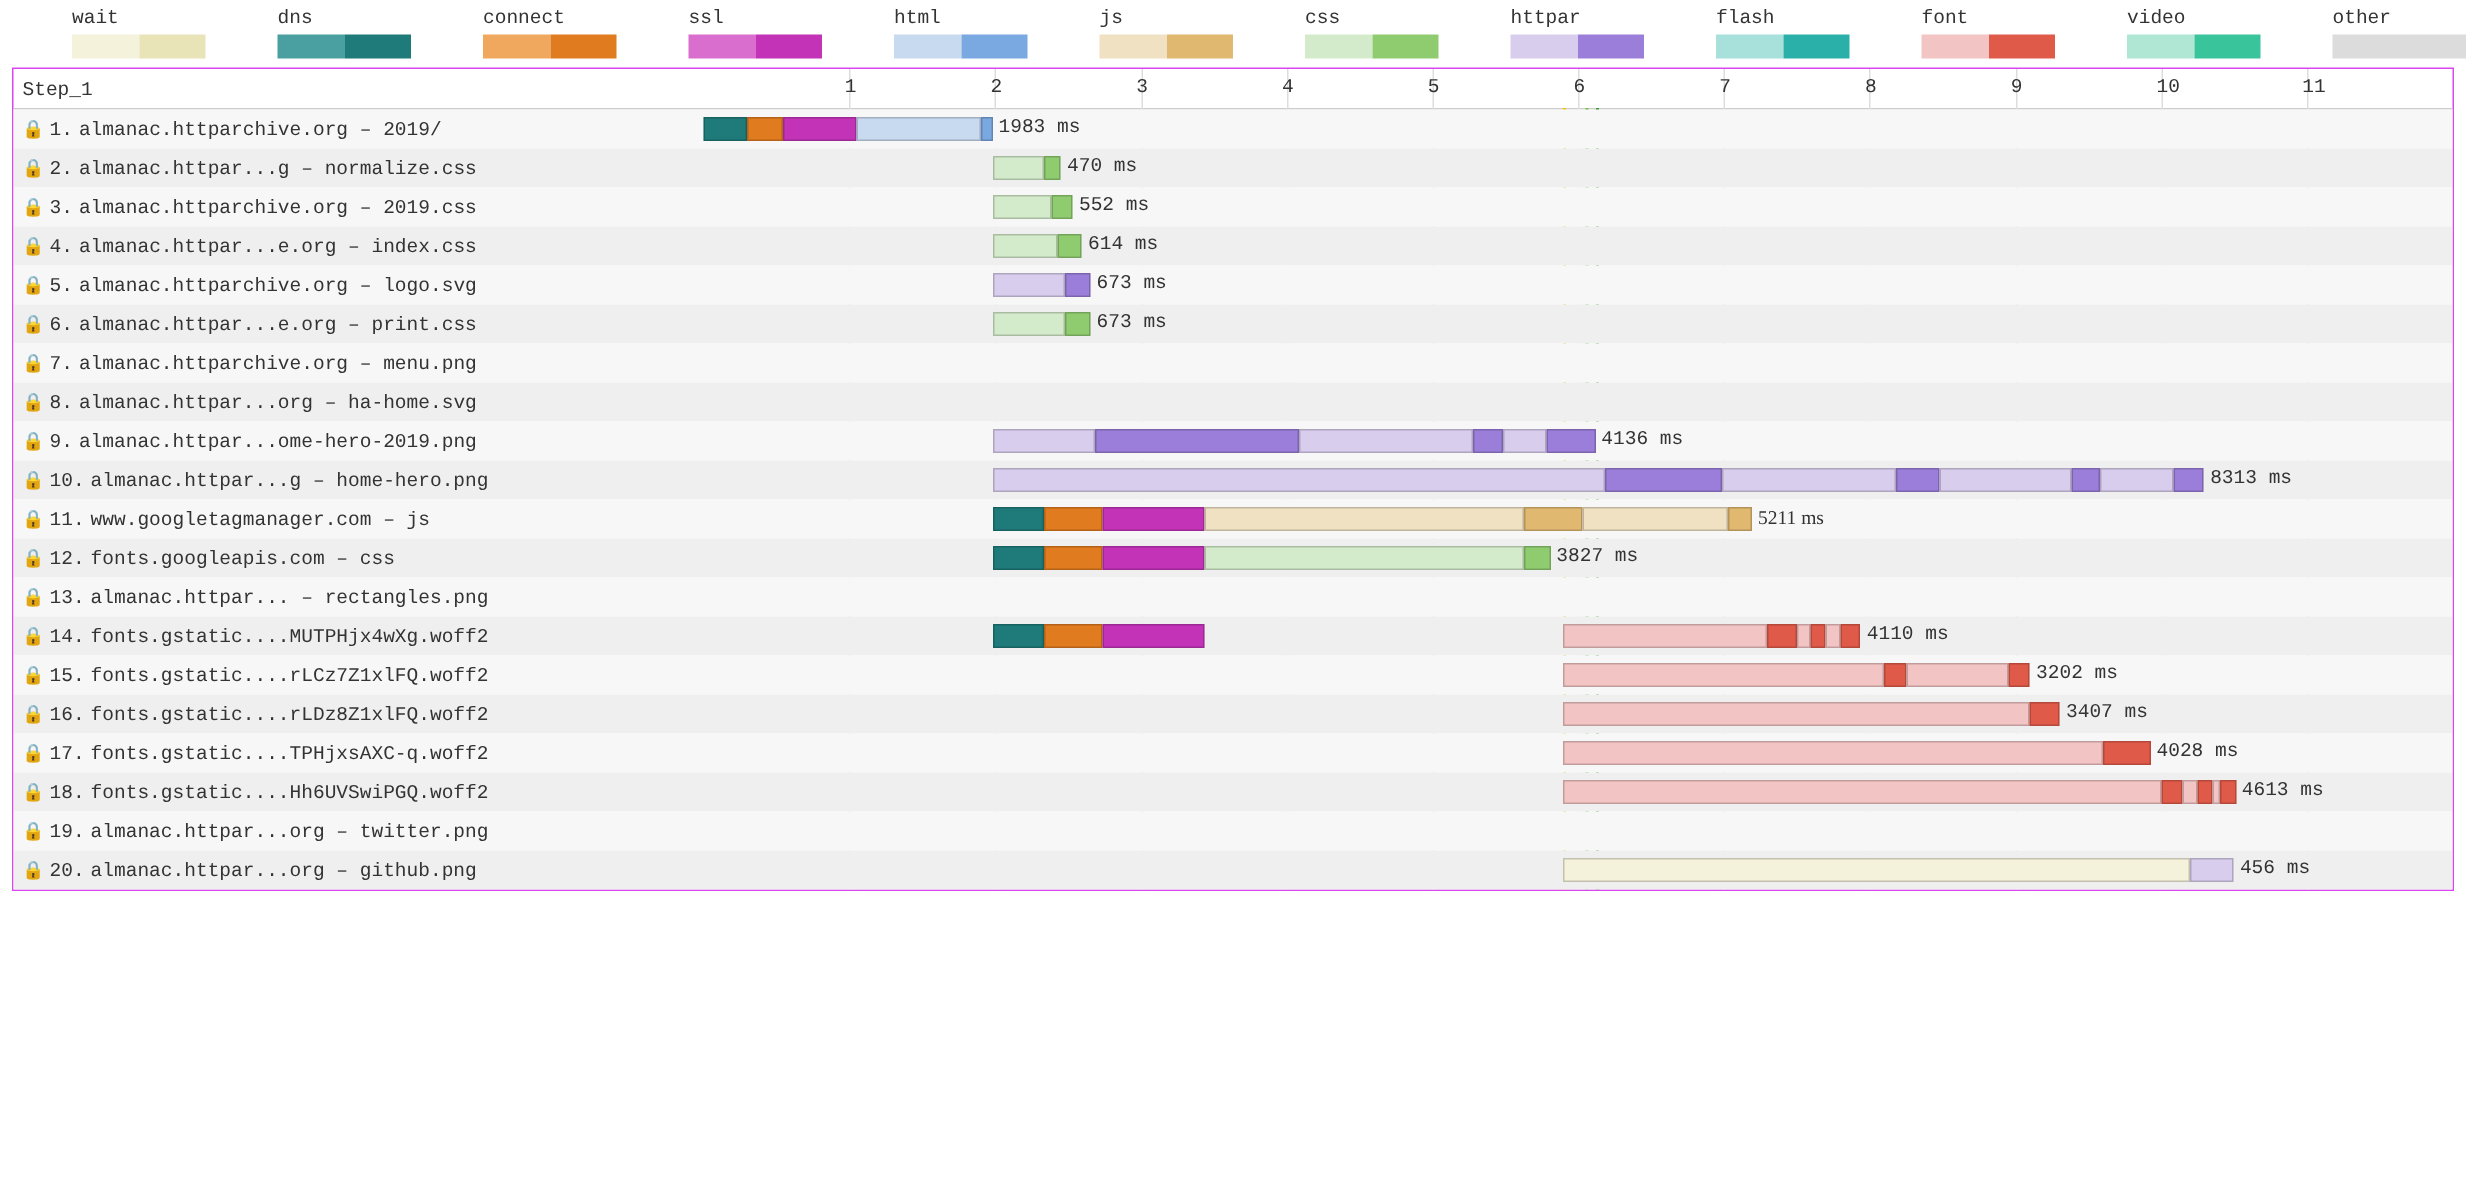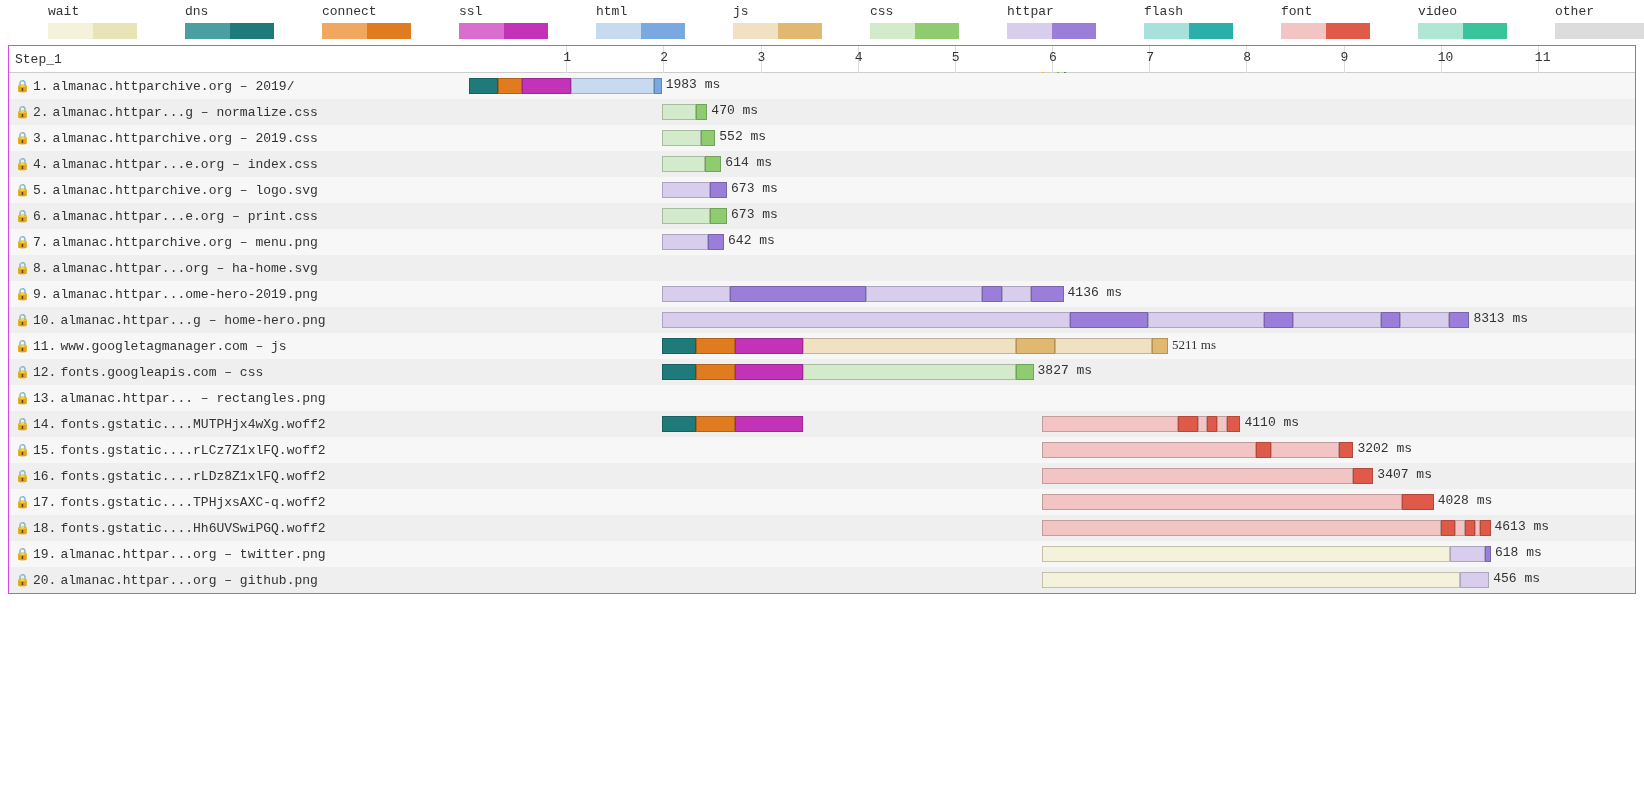--- a/index.html
+++ b/index.html
@@ -362,25 +362,20 @@
           <div class="seg seg-border c-css-d" style="left: 20.6917%; width: 1.44167%;"></div>
           <div class="timing-label" style="left: calc(22.1333% + 4px);">673 ms</div>
         </div>
       </div>
       <div class="row">
         <div class="label-cell">
           <span class="lock-icon">🔒</span>
           <span> 7. </span>
           <span>almanac.httparchive.org – menu.png</span>
         </div>
-        <div class="bar-cell">
-          <div class="seg seg-border c-image-l" style="left: 16.525%; width: 4%;"></div>
-          <div class="seg seg-border c-image-d" style="left: 20.525%; width: 1.35%;"></div>
-          <div class="timing-label" style="left: calc(21.875% + 4px);">642 ms</div>
-        </div>
       </div>
       <div class="row">
         <div class="label-cell">
           <span class="lock-icon">🔒</span>
           <span> 8. </span>
           <span>almanac.httpar...org – ha-home.svg</span>
         </div>
       </div>
       <div class="row">
         <div class="label-cell">
@@ -527,26 +522,20 @@
           <div class="seg seg-border c-font-d" style="left: 86.6667%; width: 0.941667%;"></div>
           <div class="timing-label" style="left: calc(87.6083% + 4px);">4613 ms</div>
         </div>
       </div>
       <div class="row">
         <div class="label-cell">
           <span class="lock-icon">🔒</span>
           <span>19. </span>
           <span>almanac.httpar...org – twitter.png</span>
         </div>
-        <div class="bar-cell">
-          <div class="seg seg-border c-wait-l" style="left: 49.1667%; width: 35%;"></div>
-          <div class="seg seg-border c-image-l" style="left: 84.1667%; width: 2.98333%;"></div>
-          <div class="seg seg-border c-image-d" style="left: 87.15%; width: 0.5%;"></div>
-          <div class="timing-label" style="left: calc(87.65% + 4px);">618 ms</div>
-        </div>
       </div>
       <div class="row">
         <div class="label-cell">
           <span class="lock-icon">🔒</span>
           <span>20. </span>
           <span>almanac.httpar...org – github.png</span>
         </div>
         <div class="bar-cell">
           <div class="seg seg-border c-wait-l" style="left: 49.1667%; width: 35.8333%;"></div>
           <div class="seg seg-border c-image-l" style="left: 85%; width: 2.5%;"></div>

